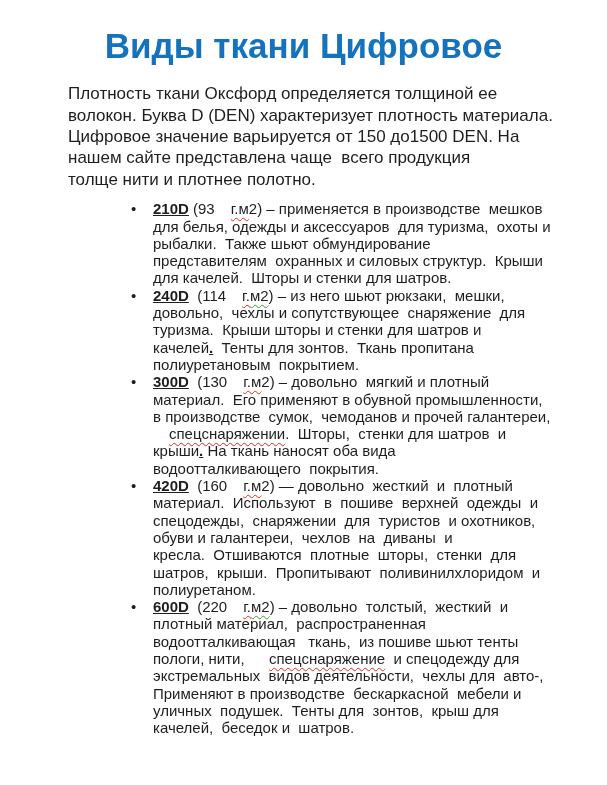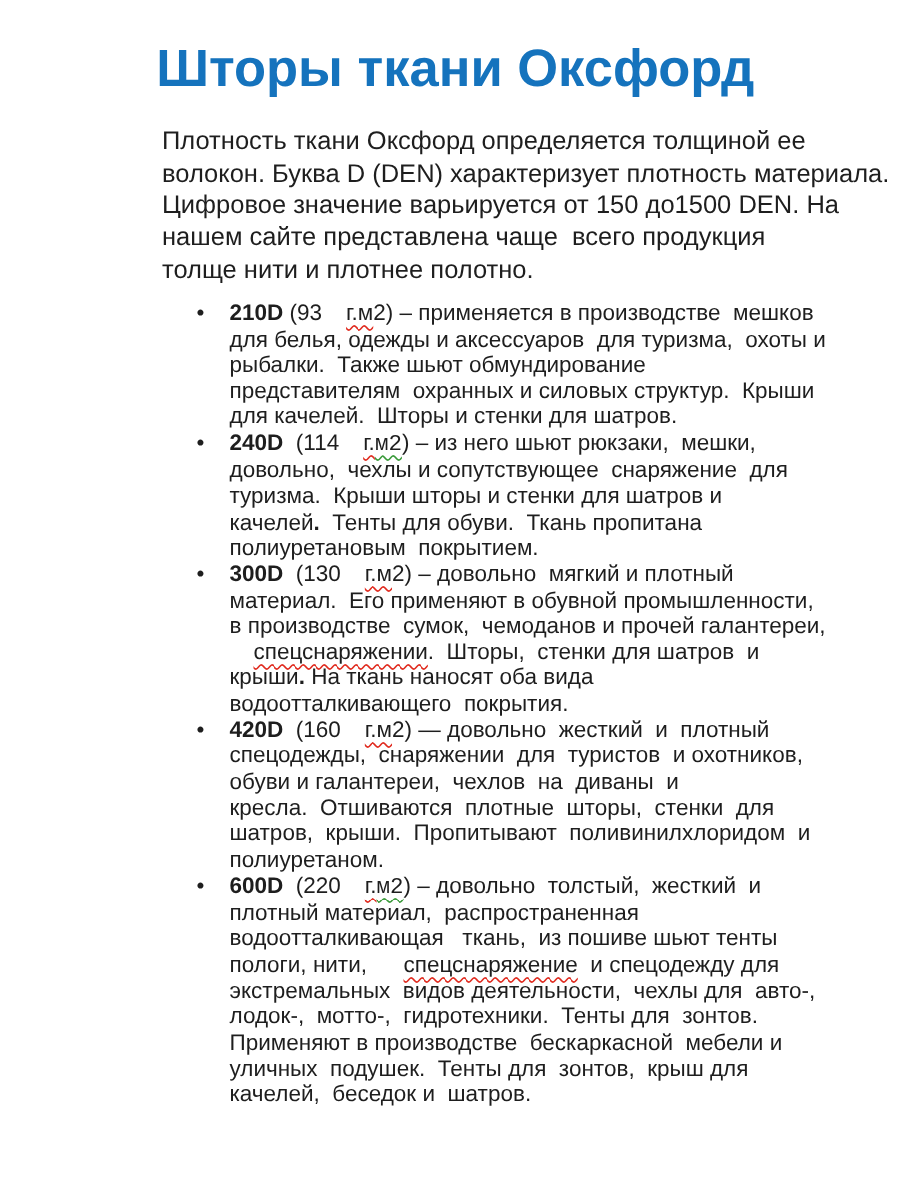--- a/index.html
+++ b/index.html
@@ -23,21 +23,21 @@
     margin: 26px 0 0 0;
     padding: 0;
     text-align: center;
     font-size: 35px;
     font-weight: 700;
     letter-spacing: 0px;
     color: var(--title-blue, #1573BD);
     line-height: 1.15;
   }
   .intro {
-    margin: 17px 0 0 108px;
+    margin: 17px 0 0 68px;
     padding: 0;
     font-size: 17px;
     line-height: 21.4px;
   }
   .intro .ln {
     white-space: pre;
   }
   .list {
     margin: 10px 0 0 0;
     padding: 0 0 0 153px;
@@ -56,86 +56,86 @@
     left: -22px;
     top: 0;
     font-size: 15px;
     color: var(--body-text, #1E1E1E);
   }
   .list .ln {
     white-space: pre;
   }
   .seg-b {
     font-weight: 700;
+    text-decoration: underline;
   }
   .seg-r {
     text-decoration-line: underline;
     text-decoration-style: wavy;
     text-decoration-color: var(--spell-red, #E02A1E);
     text-decoration-thickness: 1px;
     text-underline-offset: 3px;
     padding-left: 16px;
   }
   .seg-g {
     text-decoration-line: underline;
     text-decoration-style: wavy;
     text-decoration-color: var(--spell-green, #3A9A3A);
     text-decoration-thickness: 1px;
     text-underline-offset: 3px;
-    font-family: Liberation Mono, monospace;
   }
 </style>
 </head>
 <body>
 
 <div class="page">
-  <h1 class="title">Шторы ткани Оксфорд</h1>
+  <h1 class="title">Виды ткани Цифровое</h1>
   <div class="intro">
       <div class="ln">Плотность ткани Оксфорд определяется толщиной ее</div>
       <div class="ln">волокон. Буква D (DEN) характеризует плотность материала.</div>
       <div class="ln">Цифровое значение варьируется от 150 до1500 DEN. На</div>
       <div class="ln">нашем сайте представлена чаще  всего продукция</div>
       <div class="ln">толще нити и плотнее полотно.</div>
     </div>
   <ul class="list">
       <li>
         <div class="ln"><span class="seg-b">210D</span><span class="seg-n"> (93</span><span class="seg-r">г.м</span><span class="seg-n">2) – применяется в производстве  мешков</span></div>
         <div class="ln"><span class="seg-n">для белья, одежды и аксессуаров  для туризма,  охоты и</span></div>
         <div class="ln"><span class="seg-n">рыбалки.  Также шьют обмундирование</span></div>
         <div class="ln"><span class="seg-n">представителям  охранных и силовых структур.  Крыши</span></div>
         <div class="ln"><span class="seg-n">для качелей.  Шторы и стенки для шатров.</span></div>
       </li>
       <li>
         <div class="ln"><span class="seg-b">240D</span><span class="seg-n">  (114</span><span class="seg-r">г.</span><span class="seg-g">м2</span><span class="seg-n">) – из него шьют рюкзаки,  мешки,</span></div>
         <div class="ln"><span class="seg-n">довольно,  чехлы и сопутствующее  снаряжение  для</span></div>
         <div class="ln"><span class="seg-n">туризма.  Крыши шторы и стенки для шатров и</span></div>
-        <div class="ln"><span class="seg-n">качелей</span><span class="seg-b">.</span><span class="seg-n">  Тенты для обуви.  Ткань пропитана</span></div>
+        <div class="ln"><span class="seg-n">качелей</span><span class="seg-b">.</span><span class="seg-n">  Тенты для зонтов.  Ткань пропитана</span></div>
         <div class="ln"><span class="seg-n">полиуретановым  покрытием.</span></div>
       </li>
       <li>
         <div class="ln"><span class="seg-b">300D</span><span class="seg-n">  (130</span><span class="seg-r">г.м</span><span class="seg-n">2) – довольно  мягкий и плотный</span></div>
         <div class="ln"><span class="seg-n">материал.  Его применяют в обувной промышленности,</span></div>
         <div class="ln"><span class="seg-n">в производстве  сумок,  чемоданов и прочей галантереи,</span></div>
         <div class="ln"><span class="seg-r">спецснаряжении</span><span class="seg-n">.  Шторы,  стенки для шатров  и</span></div>
         <div class="ln"><span class="seg-n">крыши</span><span class="seg-b">.</span><span class="seg-n"> На ткань наносят оба вида</span></div>
         <div class="ln"><span class="seg-n">водоотталкивающего  покрытия.</span></div>
       </li>
       <li>
         <div class="ln"><span class="seg-b">420D</span><span class="seg-n">  (160</span><span class="seg-r">г.м</span><span class="seg-n">2) — довольно  жесткий  и  плотный</span></div>
+        <div class="ln"><span class="seg-n">материал.  Используют  в  пошиве  верхней  одежды  и</span></div>
         <div class="ln"><span class="seg-n">спецодежды,  снаряжении  для  туристов  и охотников,</span></div>
         <div class="ln"><span class="seg-n">обуви и галантереи,  чехлов  на  диваны  и</span></div>
         <div class="ln"><span class="seg-n">кресла.  Отшиваются  плотные  шторы,  стенки  для</span></div>
         <div class="ln"><span class="seg-n">шатров,  крыши.  Пропитывают  поливинилхлоридом  и</span></div>
         <div class="ln"><span class="seg-n">полиуретаном.</span></div>
       </li>
       <li>
         <div class="ln"><span class="seg-b">600D</span><span class="seg-n">  (220</span><span class="seg-r">г.</span><span class="seg-g">м2</span><span class="seg-n">) – довольно  толстый,  жесткий  и</span></div>
         <div class="ln"><span class="seg-n">плотный материал,  распространенная</span></div>
         <div class="ln"><span class="seg-n">водоотталкивающая   ткань,  из пошиве шьют тенты</span></div>
         <div class="ln"><span class="seg-n">пологи, нити,  </span><span class="seg-r">спецснаряжение</span><span class="seg-n">  и спецодежду для</span></div>
         <div class="ln"><span class="seg-n">экстремальных  видов деятельности,  чехлы для  авто-,</span></div>
-        <div class="ln"><span class="seg-n">лодок-,  мотто-,  гидротехники.  Тенты для  зонтов.</span></div>
         <div class="ln"><span class="seg-n">Применяют в производстве  бескаркасной  мебели и</span></div>
         <div class="ln"><span class="seg-n">уличных  подушек.  Тенты для  зонтов,  крыш для</span></div>
         <div class="ln"><span class="seg-n">качелей,  беседок и  шатров.</span></div>
       </li>
     </ul>
 </div>
 
 </body></html>

